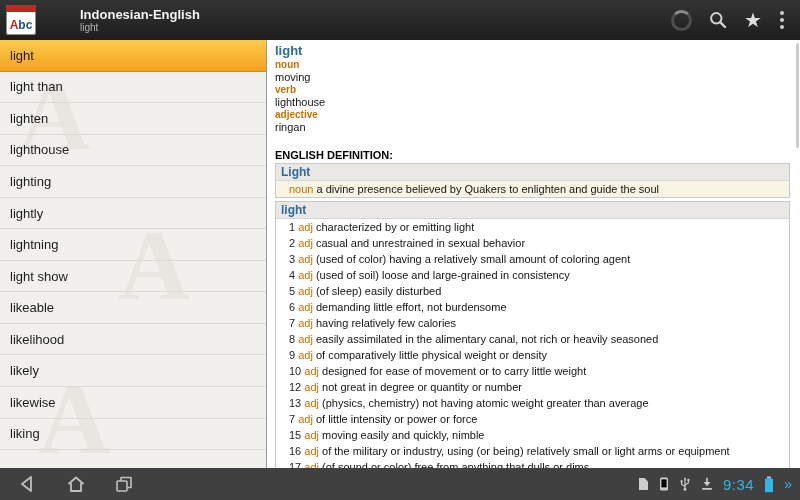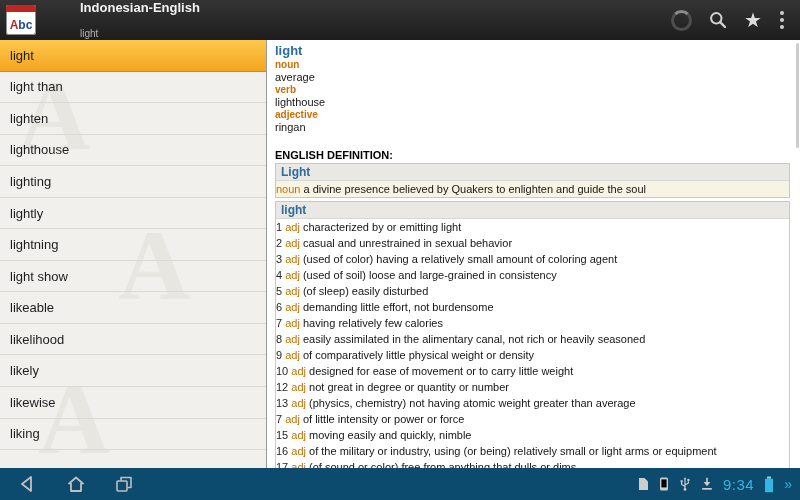--- a/index.html
+++ b/index.html
@@ -6,21 +6,21 @@
   body{width:800px;height:500px;overflow:hidden;background:#000;font-family:"Liberation Sans",sans-serif;}
   .screen{width:800px;height:500px;display:flex;flex-direction:column;overflow:hidden;}
 
   
   .topbar{flex:0 0 40px;height:40px;background:linear-gradient(#343434,#1d1d1d);display:flex;align-items:stretch;}
   .app-icon{width:30px;height:30px;margin:5px 8px 5px 6px;background:#fff;border-radius:3px;position:relative;overflow:hidden;display:flex;align-items:flex-end;justify-content:center;box-shadow:inset 0 0 0 1px #8d8d8d;}
   .app-icon::before{content:"";position:absolute;top:0;left:0;right:0;height:7px;background:#c0261d;}
   .app-icon .ltr{font-weight:bold;font-size:12px;line-height:20px;}
   .app-icon .ltr.red{color:#c0261d;}
   .app-icon .ltr.blue{color:#1c4d8f;}
-  .titles{width:138px;display:flex;flex-direction:column;justify-content:space-between;padding-left:36px;}
+  .titles{width:138px;display:flex;flex-direction:column;justify-content:center;padding-left:36px;}
   .app-title{font-size:13px;font-weight:bold;color:#f3f3f3;line-height:15px;white-space:nowrap;}
   .app-subtitle{font-size:10px;color:#b3b3b3;line-height:12px;}
   .tab-bar{display:flex;align-items:stretch;}
   .tab{width:72px;display:flex;align-items:center;justify-content:center;color:#e2e2e2;font-size:10px;letter-spacing:.5px;position:relative;border-left:1px solid rgba(255,255,255,.09);cursor:pointer;}
   .tab:last-child{border-right:1px solid rgba(255,255,255,.09);}
   .tab.active{background:linear-gradient(rgba(255,255,255,.14),rgba(255,255,255,.02));}
   .tab.active::after{content:"";position:absolute;left:0;right:0;bottom:0;height:4px;background:var(--accent_orange,#F7A800);}
   .topbar-actions{margin-left:auto;display:flex;align-items:center;gap:16px;padding-right:14px;}
   .sync-ring{width:15px;height:15px;border-radius:50%;border:3px solid #4e4e4e;border-top-color:#8b8b8b;}
   .icon-btn{display:flex;align-items:center;justify-content:center;cursor:pointer;}
@@ -41,28 +41,28 @@
   .word-item.selected{background:linear-gradient(#fcca4d,#f5a31f);border-bottom-color:#d18d12;}
 
   .defpane{flex:1 1 auto;background:#fff;padding:3px 10px 0 8px;overflow:hidden;position:relative;min-width:0;}
   .headword{color:var(--heading_blue,#2E6B9E);font-weight:bold;font-size:13px;line-height:16px;}
   .translation .pos{color:var(--pos_orange,#C87000);font-weight:bold;font-size:10px;line-height:12px;}
   .translation .value{color:#151515;font-size:11px;line-height:13px;}
   .eng-label{font-weight:bold;font-size:11px;color:#000;line-height:14px;margin-top:14px;}
   .def-sections{margin-top:1px;}
   .def-section{border:1px solid #c8c8c8;margin-bottom:3px;background:#fff;}
   .section-header{background:#e9e8e5;color:var(--heading_blue,#2E6B9E);font-weight:bold;font-size:12px;line-height:16px;height:16px;padding:0 5px;border-bottom:1px solid #d7d7d7;}
-  .entry{font-size:11px;line-height:16px;height:16px;padding:0 0;white-space:nowrap;overflow:hidden;color:#151515;}
+  .entry{font-size:11px;line-height:16px;height:16px;padding:0 13px;white-space:nowrap;overflow:hidden;color:#151515;}
   .entry .entry-num{color:#262626;}
   .entry .entry-pos{color:var(--pos_orange,#C87000);}
   .entry.highlight{background:#f8f4e3;}
   .scrollbar{position:absolute;top:3px;right:1px;width:3px;height:105px;background:rgba(0,0,0,.20);border-radius:2px;}
 
   
-  .sysbar{flex:0 0 32px;height:32px;background:#0c4a6e;display:flex;align-items:center;gap:24px;}
+  .sysbar{flex:0 0 32px;height:32px;background:#404040;display:flex;align-items:center;gap:24px;}
   .nav-icons{display:flex;align-items:center;gap:24px;padding-left:16px;}
   .nav-icons .icon-btn{width:24px;height:24px;}
   .status{margin-left:auto;display:flex;align-items:center;gap:10px;padding-right:8px;}
   .status svg{display:block;}
   .time{color:var(--time_blue,#33B5E5);font-size:15px;letter-spacing:.5px;}
   .chevrons{color:var(--time_blue,#33B5E5);font-size:14px;line-height:1;}
 </style>
 </head>
 <body>
 
@@ -145,21 +145,21 @@
             <span class="word-label">liking</span>
           </div>
         </div>
     </aside>
 
     <main class="defpane">
       <div class="headword">light</div>
       <div class="translations">
           <div class="translation">
     <div class="pos">noun</div>
-    <div class="value">average</div>
+    <div class="value">moving</div>
   </div>
           <div class="translation">
     <div class="pos">verb</div>
     <div class="value">lighthouse</div>
   </div>
           <div class="translation">
     <div class="pos">adjective</div>
     <div class="value">ringan</div>
   </div>
         </div>

